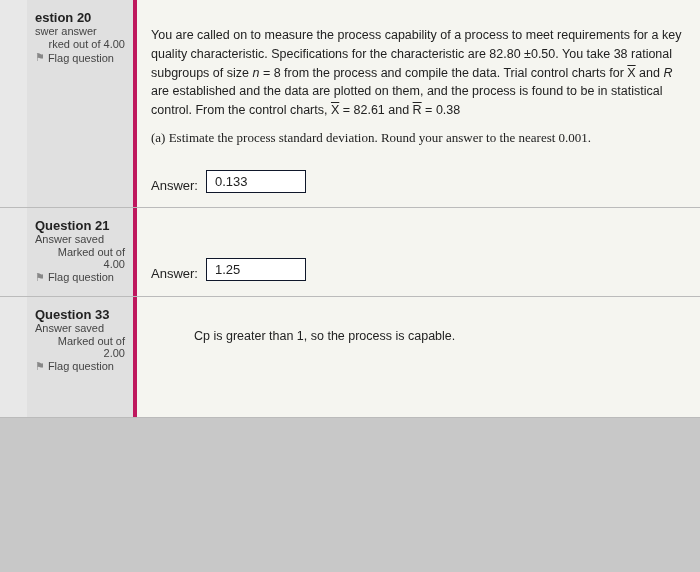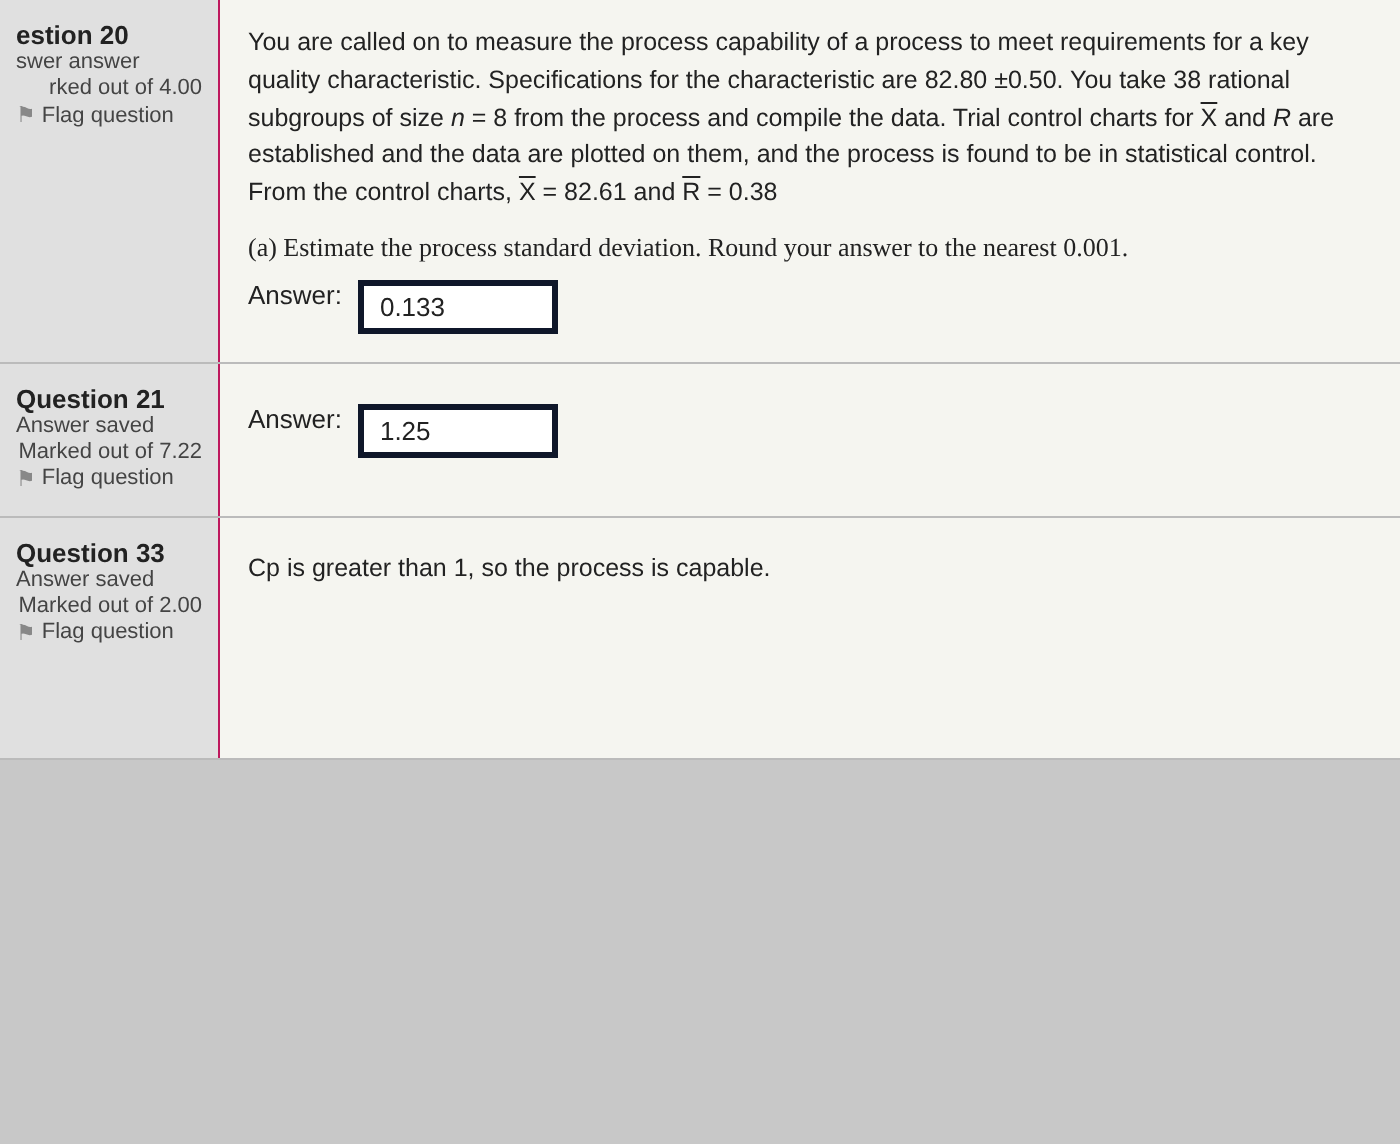--- a/index.html
+++ b/index.html
@@ -41,68 +41,70 @@
     .question-block {
       display: flex;
       width: 100%;
       border-bottom: 1px solid #bbb;
     }
     .question-sidebar {
       width: 110px;
       min-width: 110px;
       padding: 10px 8px 10px 8px;
       background: #e0e0e0;
-      border-right: 1px solid #be185d;
+      border-right: 4px solid #be185d;
+      margin-left: 27px;
     }
     .question-content {
       flex: 1;
-      padding: 12px 14px 14px 14px;
+      padding: 26px 14px 14px 14px;
       background: #f5f5f0;
     }
     .question-title {
       font-weight: bold;
       font-size: 13px;
       color: #222;
     }
     .question-text {
       font-size: 12.5px;
       color: #222;
       line-height: 1.5;
       margin-bottom: 10px;
     }
     .answer-row {
       display: flex;
-      align-items: flex-start;
+      align-items: flex-end;
       gap: 8px;
-      margin-top: 8px;
+      margin-top: 24px;
     }
     .answer-label {
       font-size: 13px;
       color: #222;
       font-weight: normal;
     }
     .answer-box {
       background: #fff;
-      border: 3px solid #0f172a;
+      border: 1px solid #0f172a;
       padding: 3px 8px;
       font-size: 13px;
       color: #222;
       min-width: 100px;
       display: inline-block;
     }
     .part-label {
       font-size: 13px;
       color: #222;
       margin-bottom: 8px;
       font-family: Liberation Serif, serif;
     }
     .conclude-text {
       font-size: 12.5px;
       color: #222;
       margin-top: 6px;
+      margin-left: 43px;
     }
     .math-bar {
       text-decoration: overline;
     }
   </style>
 </head>
 <body>
 
 <div class="page-container">
   <div style="display:flex; flex-direction:column; width:700px;">
@@ -126,21 +128,21 @@
           <span class="answer-label">Answer:</span>
           <span class="answer-box">0.133</span>
         </div>
       </div>
     </div>
 
     <div class="question-block">
       <div class="question-sidebar">
         <div class="question-title">Question 21</div>
         <div class="sidebar-status">Answer saved</div>
-        <div class="sidebar-marked">Marked out of 7.22</div>
+        <div class="sidebar-marked">Marked out of 4.00</div>
         <div class="sidebar-flag">
           <span class="flag-icon">⚑</span>
           <span>Flag question</span>
         </div>
       </div>
       <div class="question-content">
         <div class="answer-row">
           <span class="answer-label">Answer:</span>
           <span class="answer-box">1.25</span>
         </div>

